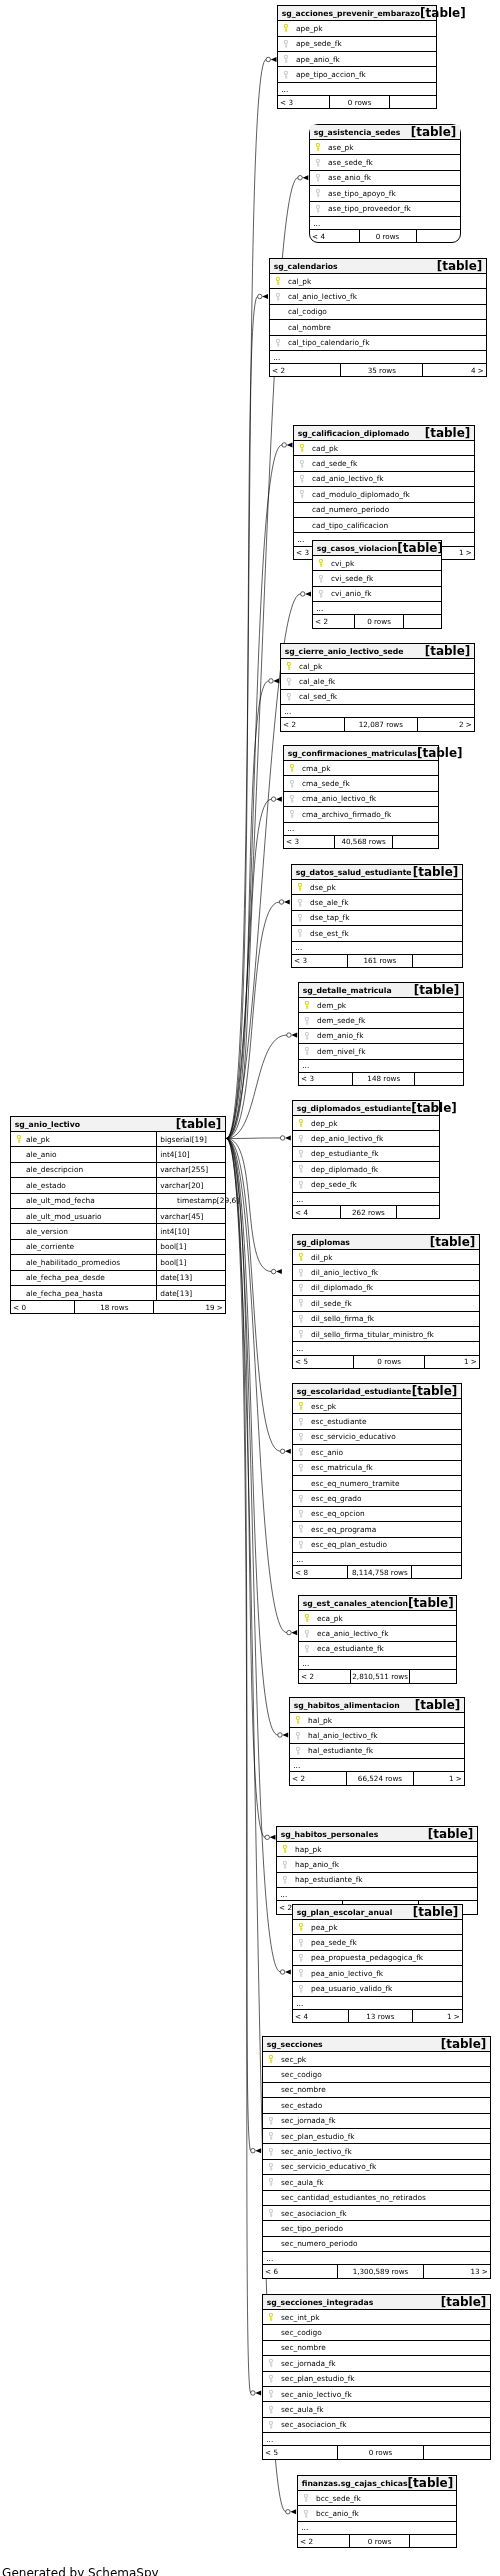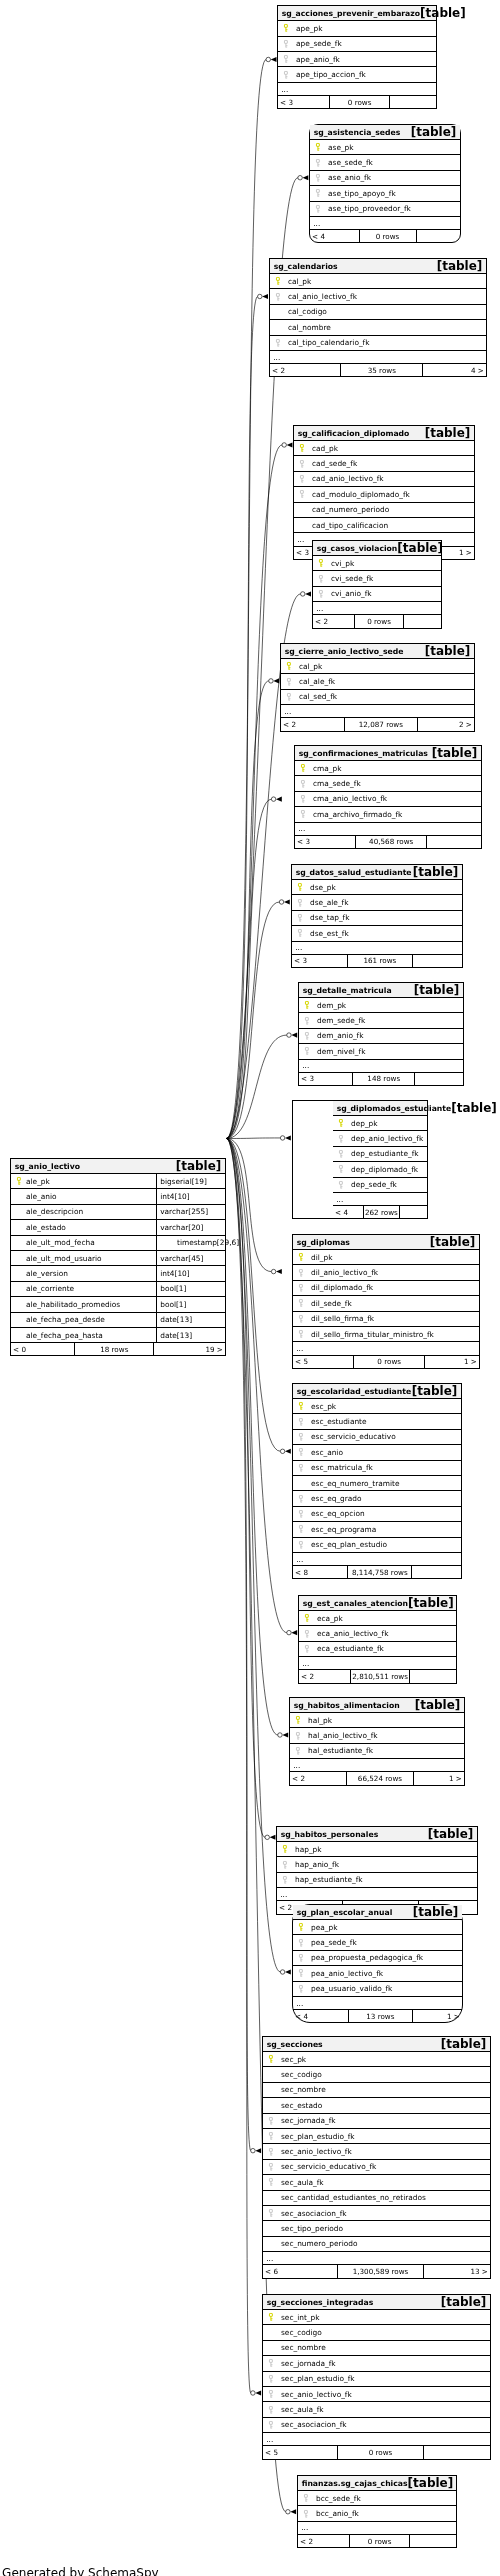--- a/index.html
+++ b/index.html
@@ -103,21 +103,21 @@
       <circle cx="477" cy="4054.5" r="4.2" fill="#fff" stroke="#000000" stroke-width="1.2"></circle>
       <polygon points="481.5,4054.5 492.5,4049.7 492.5,4059.3" fill="#000000"></polygon>
       <path d="M 427 2145.5 C 489 2145.5, 452 4511.5, 473 4511.5" fill="none" stroke="#000000" stroke-width="1.2"></path>
       <circle cx="477" cy="4511.5" r="4.2" fill="#fff" stroke="#000000" stroke-width="1.2"></circle>
       <polygon points="481.5,4511.5 492.5,4506.7 492.5,4516.3" fill="#000000"></polygon>
       <path d="M 427 2145.5 C 489 2145.5, 475 4735.5, 539 4735.5" fill="none" stroke="#000000" stroke-width="1.2"></path>
       <circle cx="543" cy="4735.5" r="4.2" fill="#fff" stroke="#000000" stroke-width="1.2"></circle>
       <polygon points="547.5,4735.5 558.5,4730.7 558.5,4740.3" fill="#000000"></polygon>
     </svg>
   <div id="generator-note">Generated by SchemaSpy</div>
-<div class="tbl main" style="left: 10px; top: 1116px; width: 216px; margin-top: 42px;">
+<div class="tbl main" style="left: 10px; top: 1116px; width: 216px;">
       <div class="tbl-header">
         <span class="tbl-title">sg_anio_lectivo</span>
         <span class="tbl-tag">[table]</span>
       </div>
       <div class="col-row">
         <span class="key-icon"><svg width="5.8" height="8.5" viewBox="0 0 11 16">
             <circle cx="5.5" cy="4" r="3" fill="none" stroke="#d6d600" stroke-width="2"></circle>
             <line x1="5.5" y1="7" x2="5.5" y2="15" stroke="#d6d600" stroke-width="2"></line>
             <line x1="5.5" y1="11" x2="8.5" y2="11" stroke="#d6d600" stroke-width="1.6"></line>
             <line x1="5.5" y1="14" x2="8" y2="14" stroke="#d6d600" stroke-width="1.6"></line>
@@ -446,21 +446,21 @@
           </svg></span>
         <span class="col-name">cal_sed_fk</span>
       </div>
       <div class="ellipsis-row">...</div>
       <div class="tbl-footer">
         <div class="f-cell f-left">&lt; 2</div>
         <div class="f-cell f-center">12,087 rows</div>
         <div class="f-cell f-right">2 &gt;</div>
       </div>
     </div>
-    <div class="tbl" style="left: 294px; top: 745px; width: 188px;">
+    <div class="tbl" style="left: 283px; top: 745px; width: 156px;">
       <div class="tbl-header">
         <span class="tbl-title">sg_confirmaciones_matriculas</span>
         <span class="tbl-tag">[table]</span>
       </div>
       <div class="col-row">
         <span class="key-icon"><svg width="5.8" height="8.5" viewBox="0 0 11 16">
             <circle cx="5.5" cy="4" r="3" fill="none" stroke="#d6d600" stroke-width="2"></circle>
             <line x1="5.5" y1="7" x2="5.5" y2="15" stroke="#d6d600" stroke-width="2"></line>
             <line x1="5.5" y1="11" x2="8.5" y2="11" stroke="#d6d600" stroke-width="1.6"></line>
             <line x1="5.5" y1="14" x2="8" y2="14" stroke="#d6d600" stroke-width="1.6"></line>
@@ -590,21 +590,21 @@
           </svg></span>
         <span class="col-name">dem_nivel_fk</span>
       </div>
       <div class="ellipsis-row">...</div>
       <div class="tbl-footer">
         <div class="f-cell f-left">&lt; 3</div>
         <div class="f-cell f-center">148 rows</div>
         <div class="f-cell f-right"></div>
       </div>
     </div>
-    <div class="tbl" style="left: 292px; top: 1100px; width: 136px; padding-left: 40px;">
+    <div class="tbl" style="left: 292px; top: 1100px; width: 148px;">
       <div class="tbl-header">
         <span class="tbl-title">sg_diplomados_estudiante</span>
         <span class="tbl-tag">[table]</span>
       </div>
       <div class="col-row">
         <span class="key-icon"><svg width="5.8" height="8.5" viewBox="0 0 11 16">
             <circle cx="5.5" cy="4" r="3" fill="none" stroke="#d6d600" stroke-width="2"></circle>
             <line x1="5.5" y1="7" x2="5.5" y2="15" stroke="#d6d600" stroke-width="2"></line>
             <line x1="5.5" y1="11" x2="8.5" y2="11" stroke="#d6d600" stroke-width="1.6"></line>
             <line x1="5.5" y1="14" x2="8" y2="14" stroke="#d6d600" stroke-width="1.6"></line>
@@ -926,21 +926,21 @@
           </svg></span>
         <span class="col-name">hap_estudiante_fk</span>
       </div>
       <div class="ellipsis-row">...</div>
       <div class="tbl-footer">
         <div class="f-cell f-left">&lt; 2</div>
         <div class="f-cell f-center">54,707 rows</div>
         <div class="f-cell f-right"></div>
       </div>
     </div>
-    <div class="tbl" style="left: 292px; top: 1904px; width: 171px; border-radius: 18px;">
+    <div class="tbl" style="left: 292px; top: 1904px; width: 171px;">
       <div class="tbl-header">
         <span class="tbl-title">sg_plan_escolar_anual</span>
         <span class="tbl-tag">[table]</span>
       </div>
       <div class="col-row">
         <span class="key-icon"><svg width="5.8" height="8.5" viewBox="0 0 11 16">
             <circle cx="5.5" cy="4" r="3" fill="none" stroke="#d6d600" stroke-width="2"></circle>
             <line x1="5.5" y1="7" x2="5.5" y2="15" stroke="#d6d600" stroke-width="2"></line>
             <line x1="5.5" y1="11" x2="8.5" y2="11" stroke="#d6d600" stroke-width="1.6"></line>
             <line x1="5.5" y1="14" x2="8" y2="14" stroke="#d6d600" stroke-width="1.6"></line>

